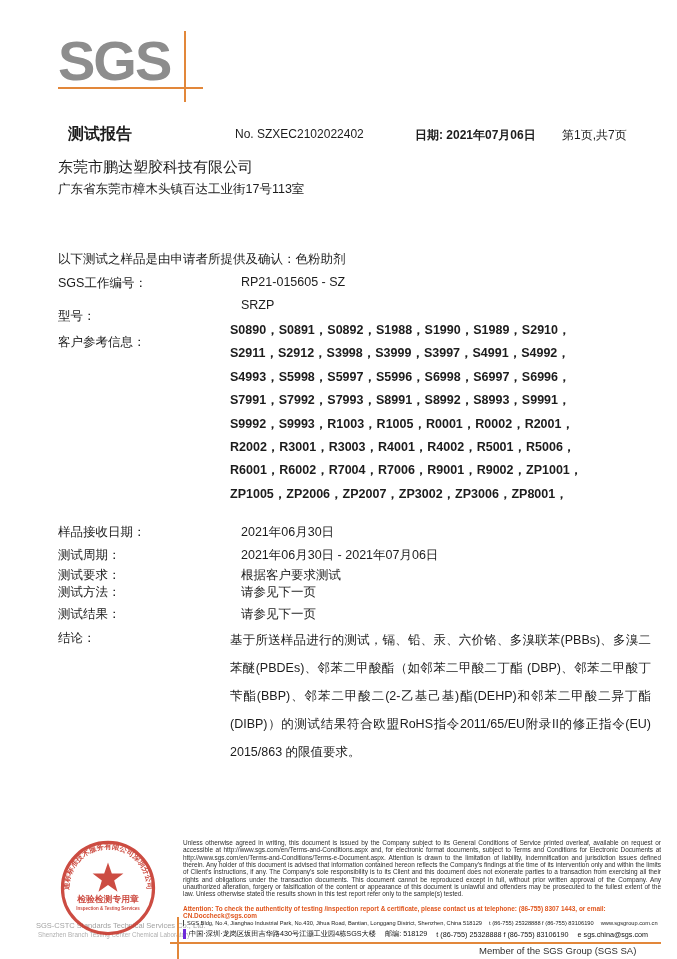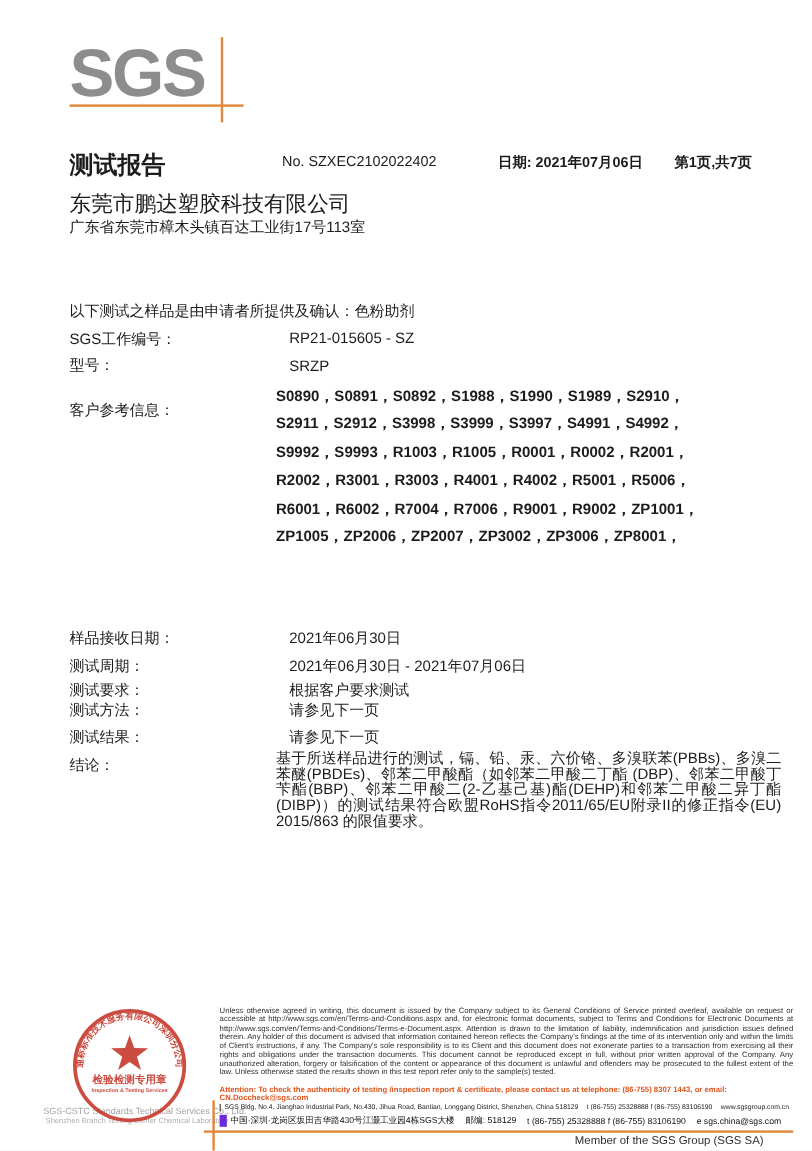--- a/index.html
+++ b/index.html
@@ -10,55 +10,55 @@
     overflow:hidden; margin:0 auto;
   }
   
   .logo {
     position:absolute; left:58px; top:28px; font-size:56px; font-weight:bold;
     color:#8d8d8d; letter-spacing:-2px; font-family:"Liberation Sans",sans-serif;
   }
   .cropline-h { position:absolute; left:58px; top:87px; width:145px; height:2px; background:#e2873a; }
   .cropline-v { position:absolute; left:184px; top:31px; width:2px; height:71px; background:#e2873a; }
   .title-row { position:absolute; top:124px; left:0; width:677px; height:22px; }
-  .doc-title { position:absolute; left:58px; top:0; font-size:20px; font-weight:bold; }
+  .doc-title { position:absolute; left:68px; top:0; font-size:16px; font-weight:bold; }
   .doc-no    { position:absolute; left:235px; top:3px; font-size:12px; font-weight:normal; }
   .doc-date  { position:absolute; left:415px; top:3px; font-size:12px; font-weight:bold; }
-  .doc-page  { position:absolute; left:562px; top:3px; font-size:12px; font-weight:bold; }
-  .company-name { position:absolute; left:58px; top:158px; font-size:18px;text-align:right; }
+  .doc-page  { position:absolute; left:562px; top:3px; font-size:12px; font-weight:normal; }
+  .company-name { position:absolute; left:58px; top:158px; font-size:15px;text-align:right; }
   .company-addr { position:absolute; left:58px; top:181px; font-size:12.5px; }
   
   .intro { position:absolute; left:58px; top:251px; font-size:12.5px; }
   .lbl { position:absolute; left:58px; font-size:12.5px; white-space:nowrap; }
   .val { position:absolute; left:241px; font-size:12.5px; white-space:nowrap; }
   .ref-lines { position:absolute; left:230px; top:319px; font-size:12.5px; line-height:23.4px;font-weight:bold; }
   .conclusion {
     position:absolute; left:230px; top:626px; width:421px;
-    font-size:12.5px; line-height:13px; white-space:normal; text-align:justify;
+    font-size:12.5px; line-height:28px; white-space:normal; text-align:justify;
   }
   
   .foot-co1 { position:absolute; left:36px; top:921px; font-size:7.5px; color:#a2a2a2; white-space:nowrap; }
   .foot-co2 { position:absolute; left:38px; top:931px; font-size:6.3px; color:#b0b0b0; white-space:nowrap; }
   .stamp { position:absolute; left:59px; top:839px; width:98px; height:98px; opacity:.88; }
   .disclaimer {
     position:absolute; left:183px; top:839px; width:478px;
     font-size:6.45px; line-height:7.35px; color:#2e2e2e; text-align:justify;
   }
   .attention {
     position:absolute; left:183px; top:905px; width:478px;
     font-size:6.45px; line-height:7.2px; color:#e0551c; font-weight:bold;
   }
   .addr-row-en {
     position:absolute; left:183px; top:920px; width:478px; font-size:5.7px; color:#222;
     display:flex; gap:7px; align-items:center; border-left:1px solid #444; padding-left:3px;
     white-space:nowrap;
   }
   .addr-row-cn {
     position:absolute; left:183px; top:929px; width:478px; font-size:7.2px; color:#111;
-    display:flex; gap:9px; align-items:center; border-left:6px solid #6d28d9; padding-left:3px;
+    display:flex; gap:9px; align-items:center; border-left:3px solid #6d28d9; padding-left:3px;
     white-space:nowrap;
   }
   .addr-row-en span, .addr-row-cn span { flex:0 0 auto; }
   .botline-v { position:absolute; left:177px; top:917px; width:2px; height:42px; background:#e2873a; }
   .botline-h { position:absolute; left:170px; top:942px; width:491px; height:2px; background:#e2873a; }
   .member { position:absolute; left:479px; top:945px; font-size:9.5px; color:#2e2e2e; }
 </style>
 </head>
 <body>
 
@@ -76,27 +76,29 @@
   </div>
 
   <div class="company-name">东莞市鹏达塑胶科技有限公司</div>
   <div class="company-addr">广东省东莞市樟木头镇百达工业街17号113室</div>
 
   <div class="intro">以下测试之样品是由申请者所提供及确认：色粉助剂</div>
 
   <div class="lbl" style="top:275px">SGS工作编号：</div>
   <div class="val" style="top:275px">RP21-015605 - SZ</div>
 
-  <div class="lbl" style="top:296px">型号：</div>
+  <div class="lbl" style="top:308px">型号：</div>
   <div class="val" style="top:298px">SRZP</div>
 
   <div class="lbl" style="top:334px">客户参考信息：</div>
   <div class="ref-lines">
     <div>S0890，S0891，S0892，S1988，S1990，S1989，S2910，</div>
     <div>S2911，S2912，S3998，S3999，S3997，S4991，S4992，</div>
+    <div>S4993，S5998，S5997，S5996，S6998，S6997，S6996，</div>
+    <div>S7991，S7992，S7993，S8991，S8992，S8993，S9991，</div>
     <div>S9992，S9993，R1003，R1005，R0001，R0002，R2001，</div>
     <div>R2002，R3001，R3003，R4001，R4002，R5001，R5006，</div>
     <div>R6001，R6002，R7004，R7006，R9001，R9002，ZP1001，</div>
     <div>ZP1005，ZP2006，ZP2007，ZP3002，ZP3006，ZP8001，</div>
   </div>
 
   <div class="lbl" style="top:524px">样品接收日期：</div>
   <div class="val" style="top:524px">2021年06月30日</div>
 
   <div class="lbl" style="top:547px">测试周期：</div>

